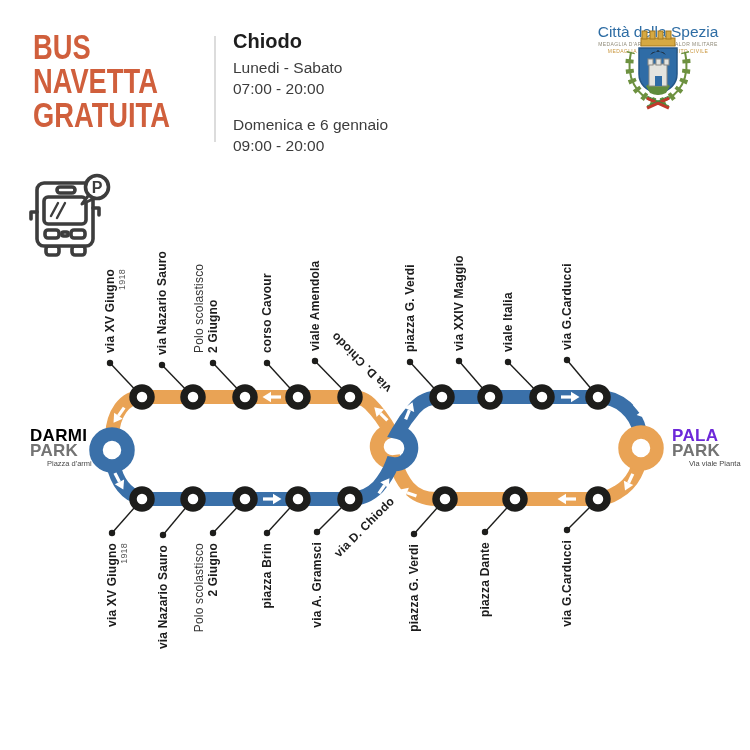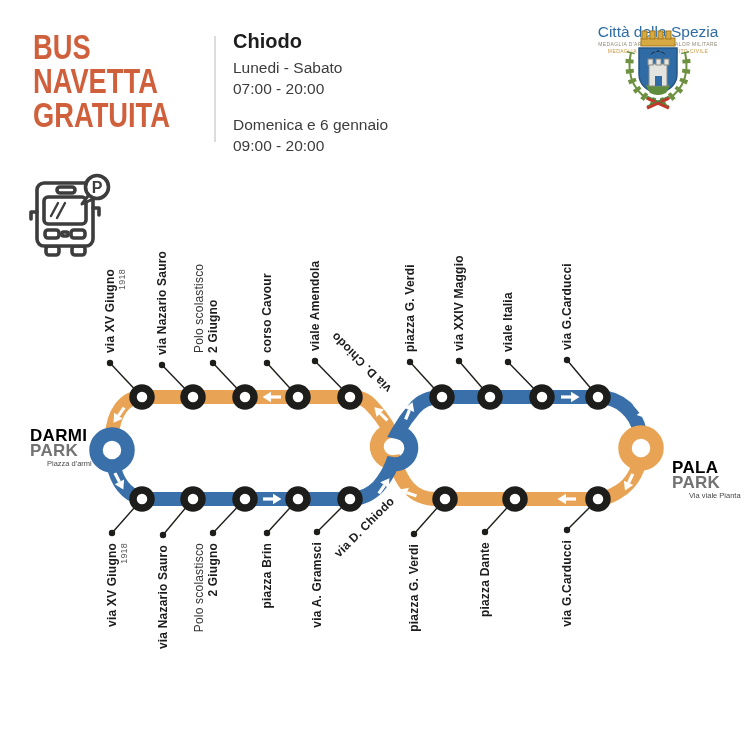--- a/index.html
+++ b/index.html
@@ -30,21 +30,21 @@
   .sl.bot .rot{transform:rotate(-90deg) translate(calc(-100% - 10px),-7px);text-align:right;}
   .sl.bot.twol .rot{transform:rotate(-90deg) translate(calc(-100% - 10px),-21px);}
   .sl.diag-top .rot{transform:rotate(-135deg) translate(10px,2px);}
   .sl.diag-bot .rot{transform:rotate(-45deg) translate(10px,-4px);}
   
   .term{position:absolute;}
   .term .n1{font:700 17px/15px "Liberation Sans",sans-serif;letter-spacing:.3px;}
   .term .n2{font:700 17px/15px "Liberation Sans",sans-serif;color:#737373;letter-spacing:.3px;}
   .term .sub{font:400 7.5px/11px "Liberation Sans",sans-serif;color:#4a4a4a;margin-left:17px;}
   .term.darmi .n1{color:#000000;}
-  .term.pala .n1{color:#000000;margin-top:32px;}
+  .term.pala .n1{color:#6d28d9;}
   svg{position:absolute;left:0;top:0;}
 </style>
 </head>
 <body>
 
 <div id="canvas">
 
   <div class="title">
     <div>BUS</div>
     <div>NAVETTA</div>

